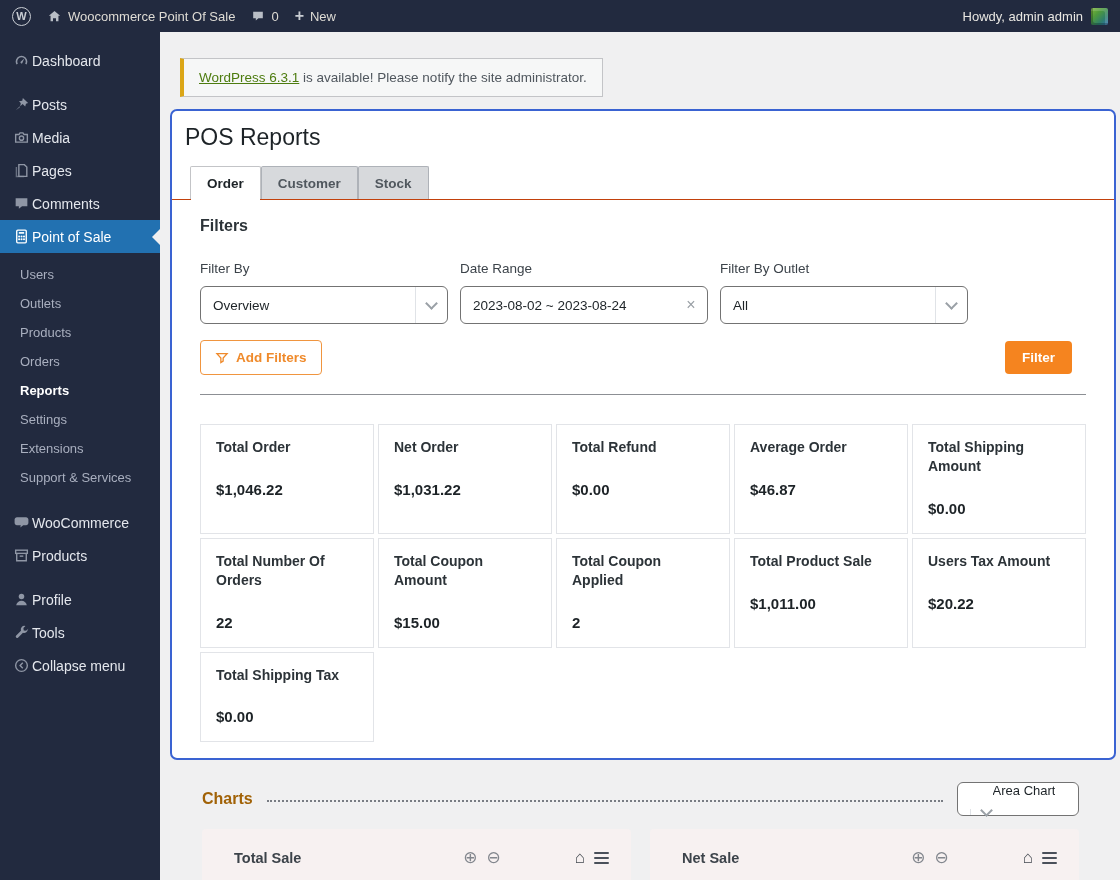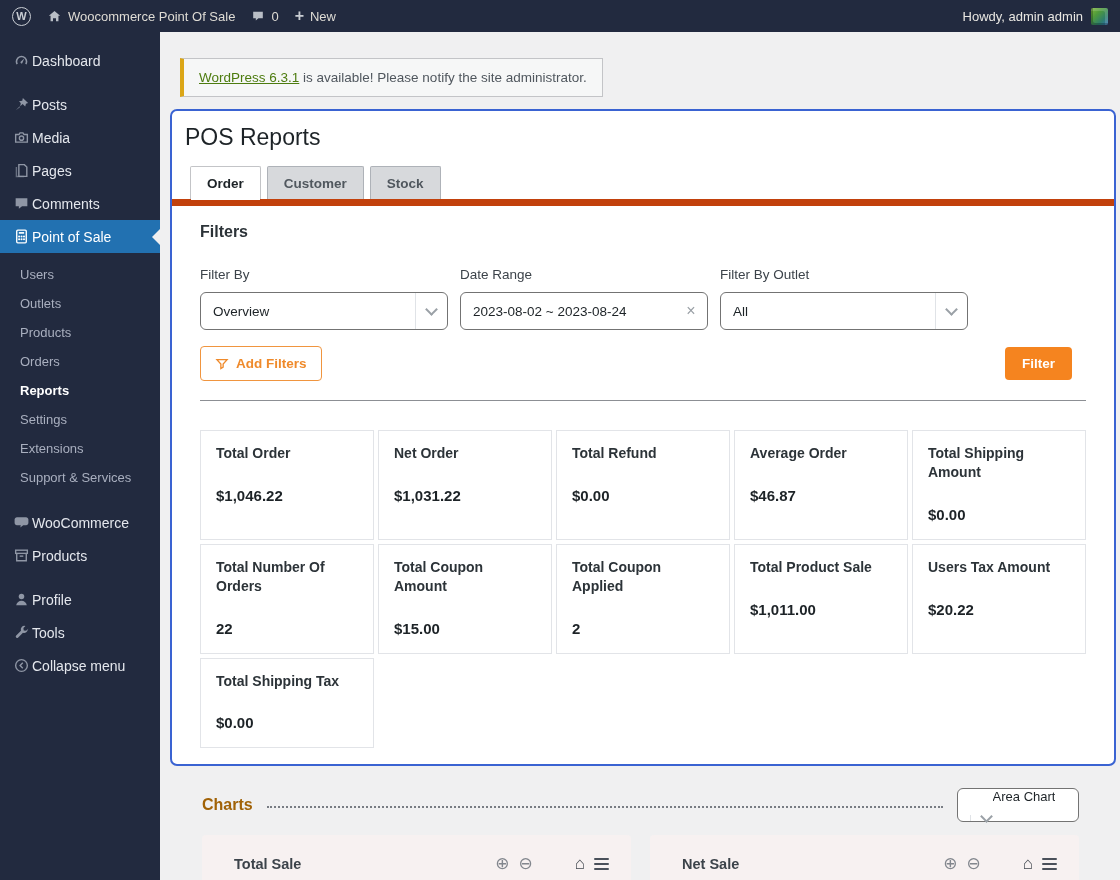--- a/index.html
+++ b/index.html
@@ -67,21 +67,21 @@
   .notice a { color: #4d7c0f; text-decoration: underline; cursor: pointer; }
 
   
   .panel {
     margin-top: 12px; background: #fff;
     border: 2px solid #3a63d2; border-radius: 7px;
     overflow: hidden;
   }
   .panel-title { font-size: 23px; font-weight: 400; color: #1d2327; padding: 13px 0 2px 13px; }
 
-  .tabs { display: flex; gap: 6px; padding: 13px 0 0 18px; border-bottom: 7px solid #c2410c; text-align: right; }
+  .tabs { display: flex; padding: 13px 0 0 18px; border-bottom: 1px solid #c2410c; text-align: right; }
   .tab {
     padding: 9px 16px 8px; background: #d7d9dc; border: 1px solid #aeb2b8; border-bottom: none;
     font-weight: 700; font-size: 13.5px; color: #50575e; cursor: pointer;
     border-radius: 2px 2px 0 0; position: relative;
   }
   .tab.active { background: #fff; color: #1d2327; border-color: #c3c4c7; }
   .tab.active::after { content: ""; position: absolute; left: 0; right: 0; bottom: -1px; height: 1px; background: #fff; }
 
   .panel-body { padding: 17px 28px 16px; }
   .filters-heading { font-size: 16px; font-weight: 700; color: #2c3338; }
@@ -125,21 +125,21 @@
 
   
   .charts-wrap { padding: 0 37px 0 32px; margin-top: 22px; }
   .charts-header { display: flex; align-items: center; gap: 14px; }
   .charts-title { font-weight: 700; font-size: 16px; color: #a16207; }
   .dotted { flex: 1; border-bottom: 2px dotted #787c83; height: 2px; margin-top: 3px; }
   .select.small { height: 34px; width: 122px; font-size: 13px; flex-direction: column; }
 
   .charts-row { display: grid; grid-template-columns: 1fr 1fr; gap: 19px; margin-top: 13px; }
   .chart-panel { background: #f7f1f1; border-radius: 4px; padding: 20px 14px 0 14px; height: 160px; }
-  .chart-header { display: flex; align-items: center; }
+  .chart-header { display: flex; align-items: center; gap: 32px; }
   .chart-title { font-weight: 700; font-size: 14.5px; color: #3c434a; margin-left: 18px; }
   .zoom-group { margin-left: auto; display: flex; gap: 9px; color: #83878e; font-size: 17px; }
   .zoom-group span { cursor: pointer; line-height: 1; }
   .menu-group { display: flex; gap: 9px; margin-left: 42px; margin-right: 8px; align-items: center; color: #42484f; }
   .home-glyph { font-size: 17px; font-weight: 700; cursor: pointer; line-height: 1; }
   .bars { display: inline-flex; flex-direction: column; gap: 2.5px; width: 15px; cursor: pointer; }
   .bars i { display: block; height: 2.2px; background: #4a505a; border-radius: 1px; }
 </style>
 </head>
 <body>

